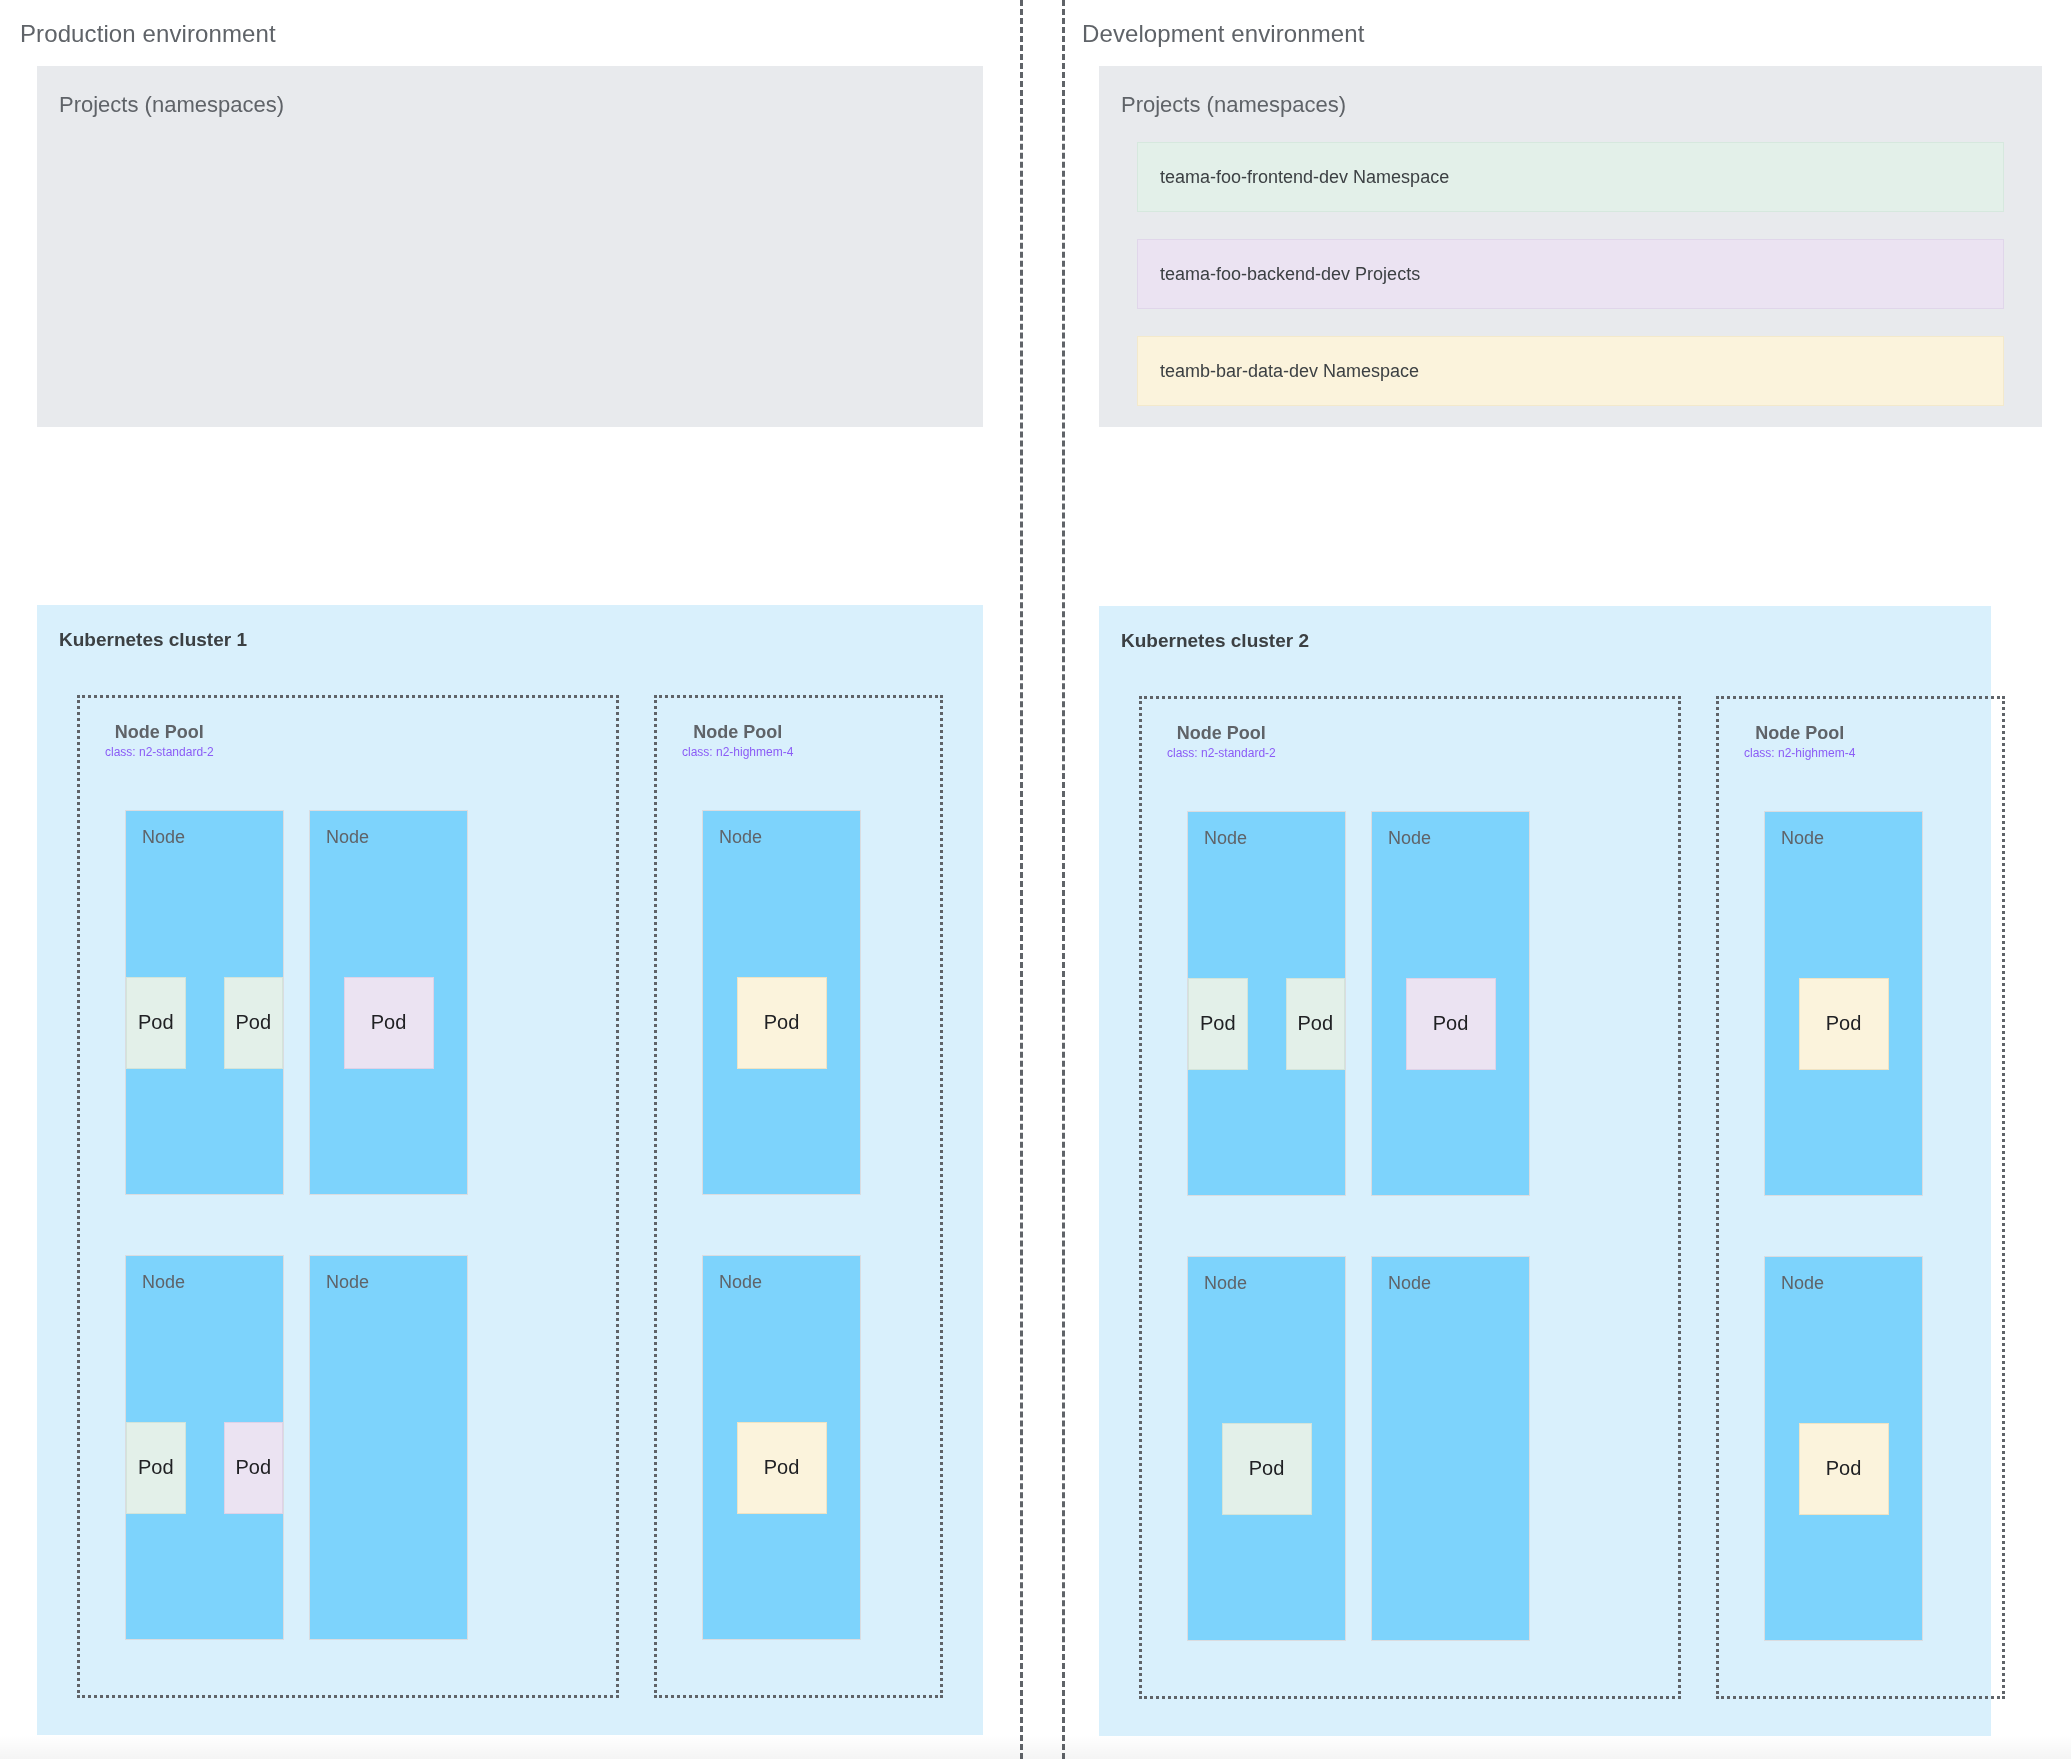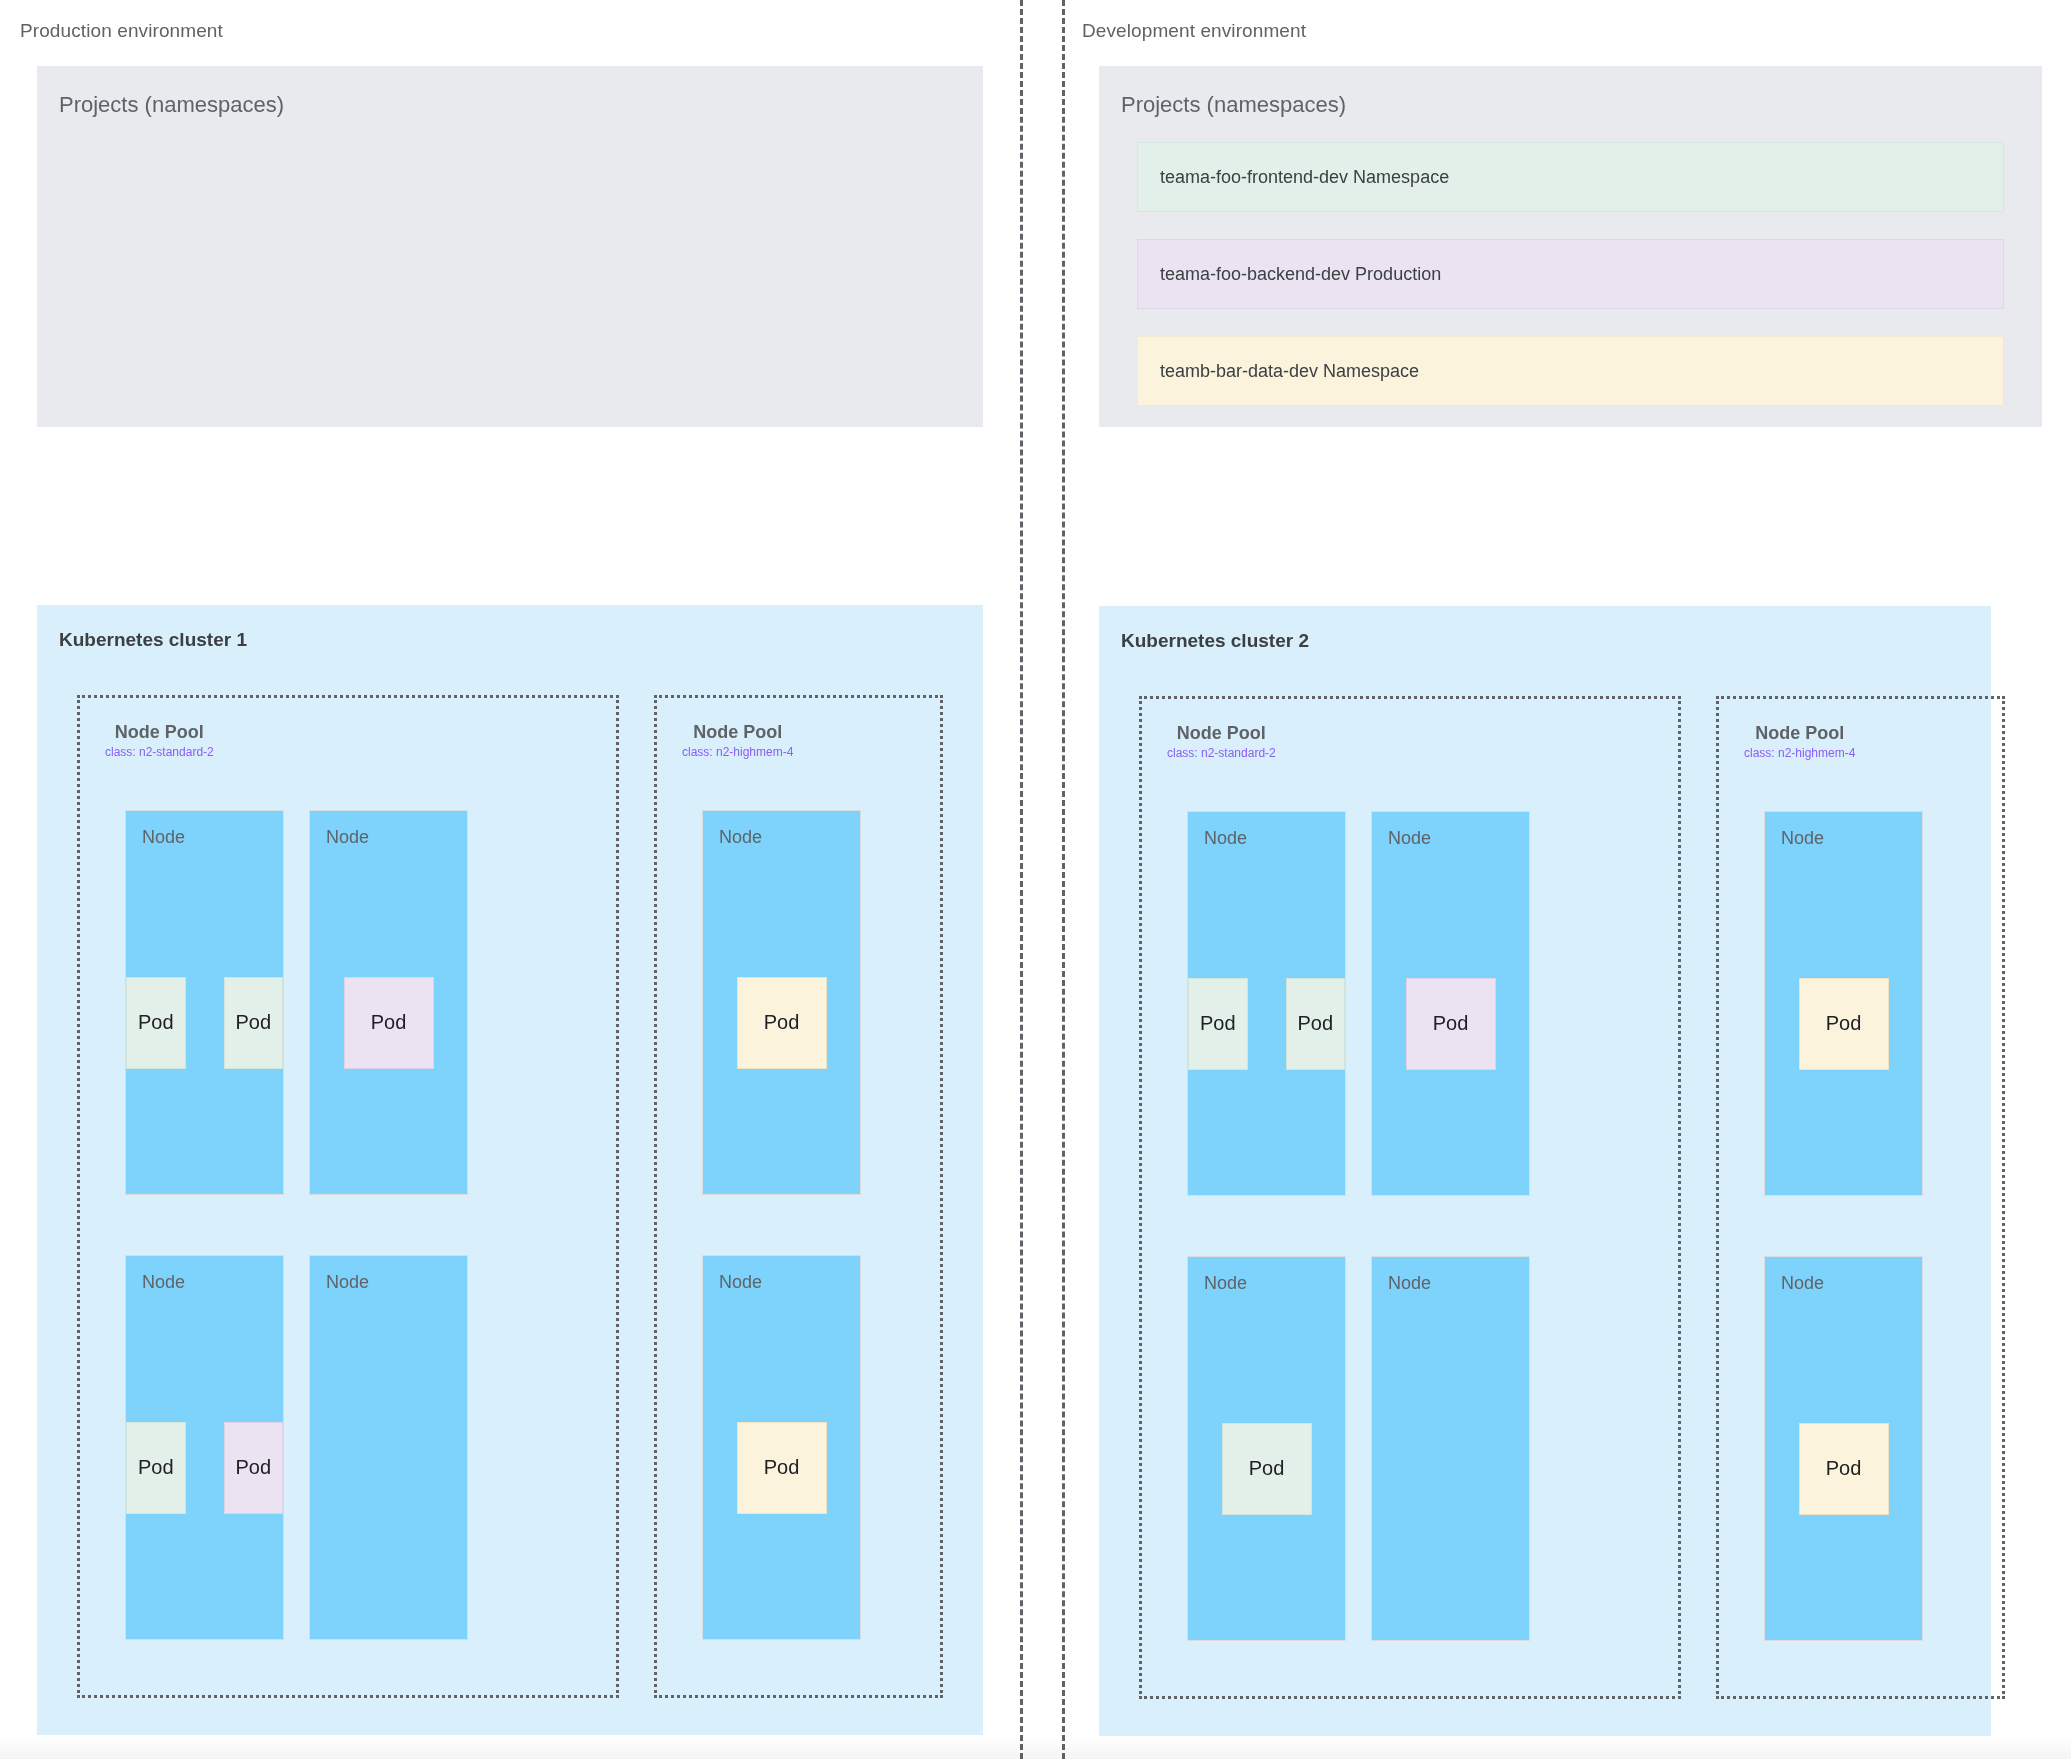--- a/index.html
+++ b/index.html
@@ -12,21 +12,21 @@
     position:relative;
   }
   .canvas{position:absolute;inset:0;}
 
   
   .env{position:absolute;top:0;}
   .env-prod{left:0;width:1020px;}
   .env-dev{left:1062px;width:1010px;}
 
   .env-title{
-    position:absolute;font-size:19px;color:#5f6368;
+    position:absolute;font-size:24px;color:#5f6368;
     letter-spacing:0.1px;white-space:nowrap;
   }
 
   
   .divider{
     position:absolute;top:0;bottom:0;width:0;
     border-left:3px dashed #5f6368;
   }
   .divider.d1{left:1020px;}
   .divider.d2{left:1062px;}
@@ -175,21 +175,21 @@
   <div class="divider d1"></div>
   <div class="divider d2"></div>
 
   <div class="env env-dev">
     <div class="env-title" style="left:20px;top:20px;">Development environment</div>
 
     <div class="projects-panel" style="left:37px;top:66px;width:943px;height:361px;">
       <div class="panel-title">Projects (namespaces)</div>
       <div class="ns-list">
         <div class="ns-box ns-green">teama-foo-frontend-dev Namespace</div>
-        <div class="ns-box ns-purple">teama-foo-backend-dev Production</div>
+        <div class="ns-box ns-purple">teama-foo-backend-dev Projects</div>
         <div class="ns-box ns-yellow">teamb-bar-data-dev Namespace</div>
       </div>
     </div>
 
     <div class="cluster-panel" style="left:37px;top:606px;width:892px;height:1130px;">
       <div class="cluster-title">Kubernetes cluster 2</div>
 
       <div class="node-pool" style="left:40px;top:90px;width:542px;height:1003px;">
         <div class="np-head">
           <span class="np-title">Node Pool</span>

